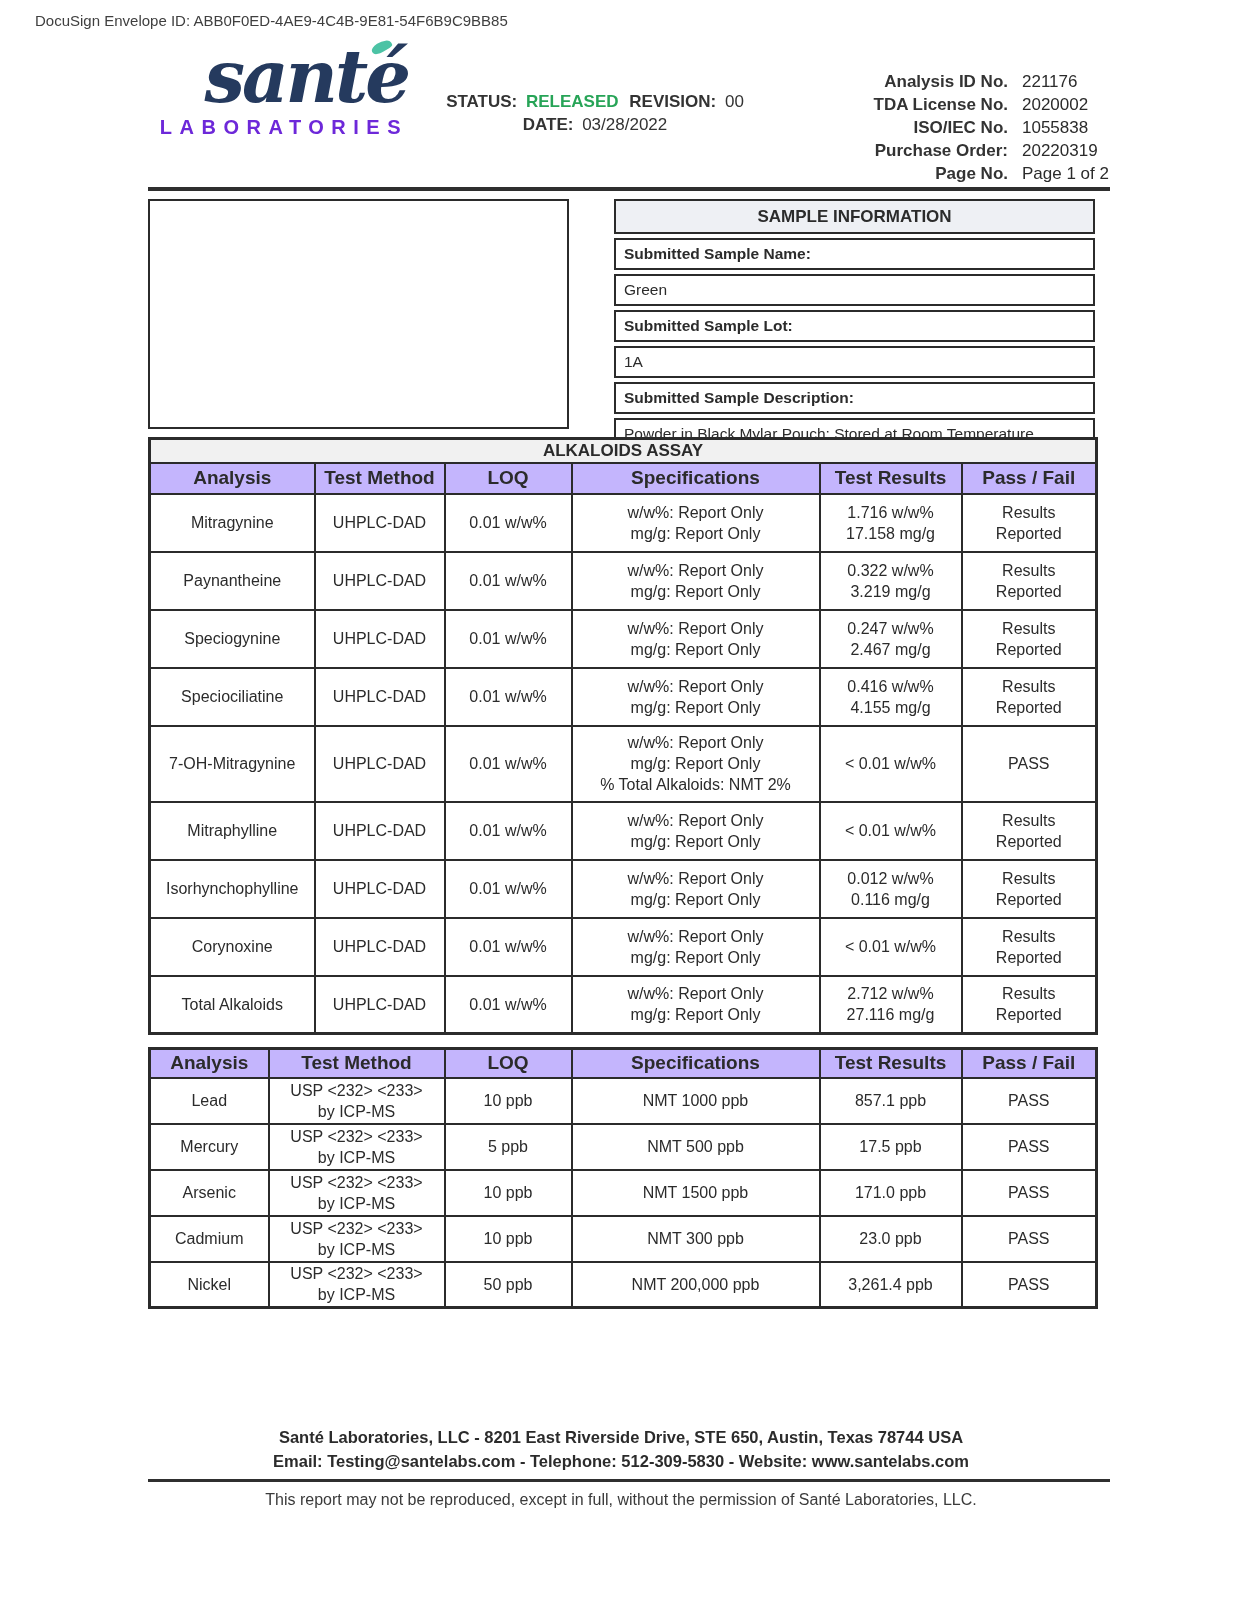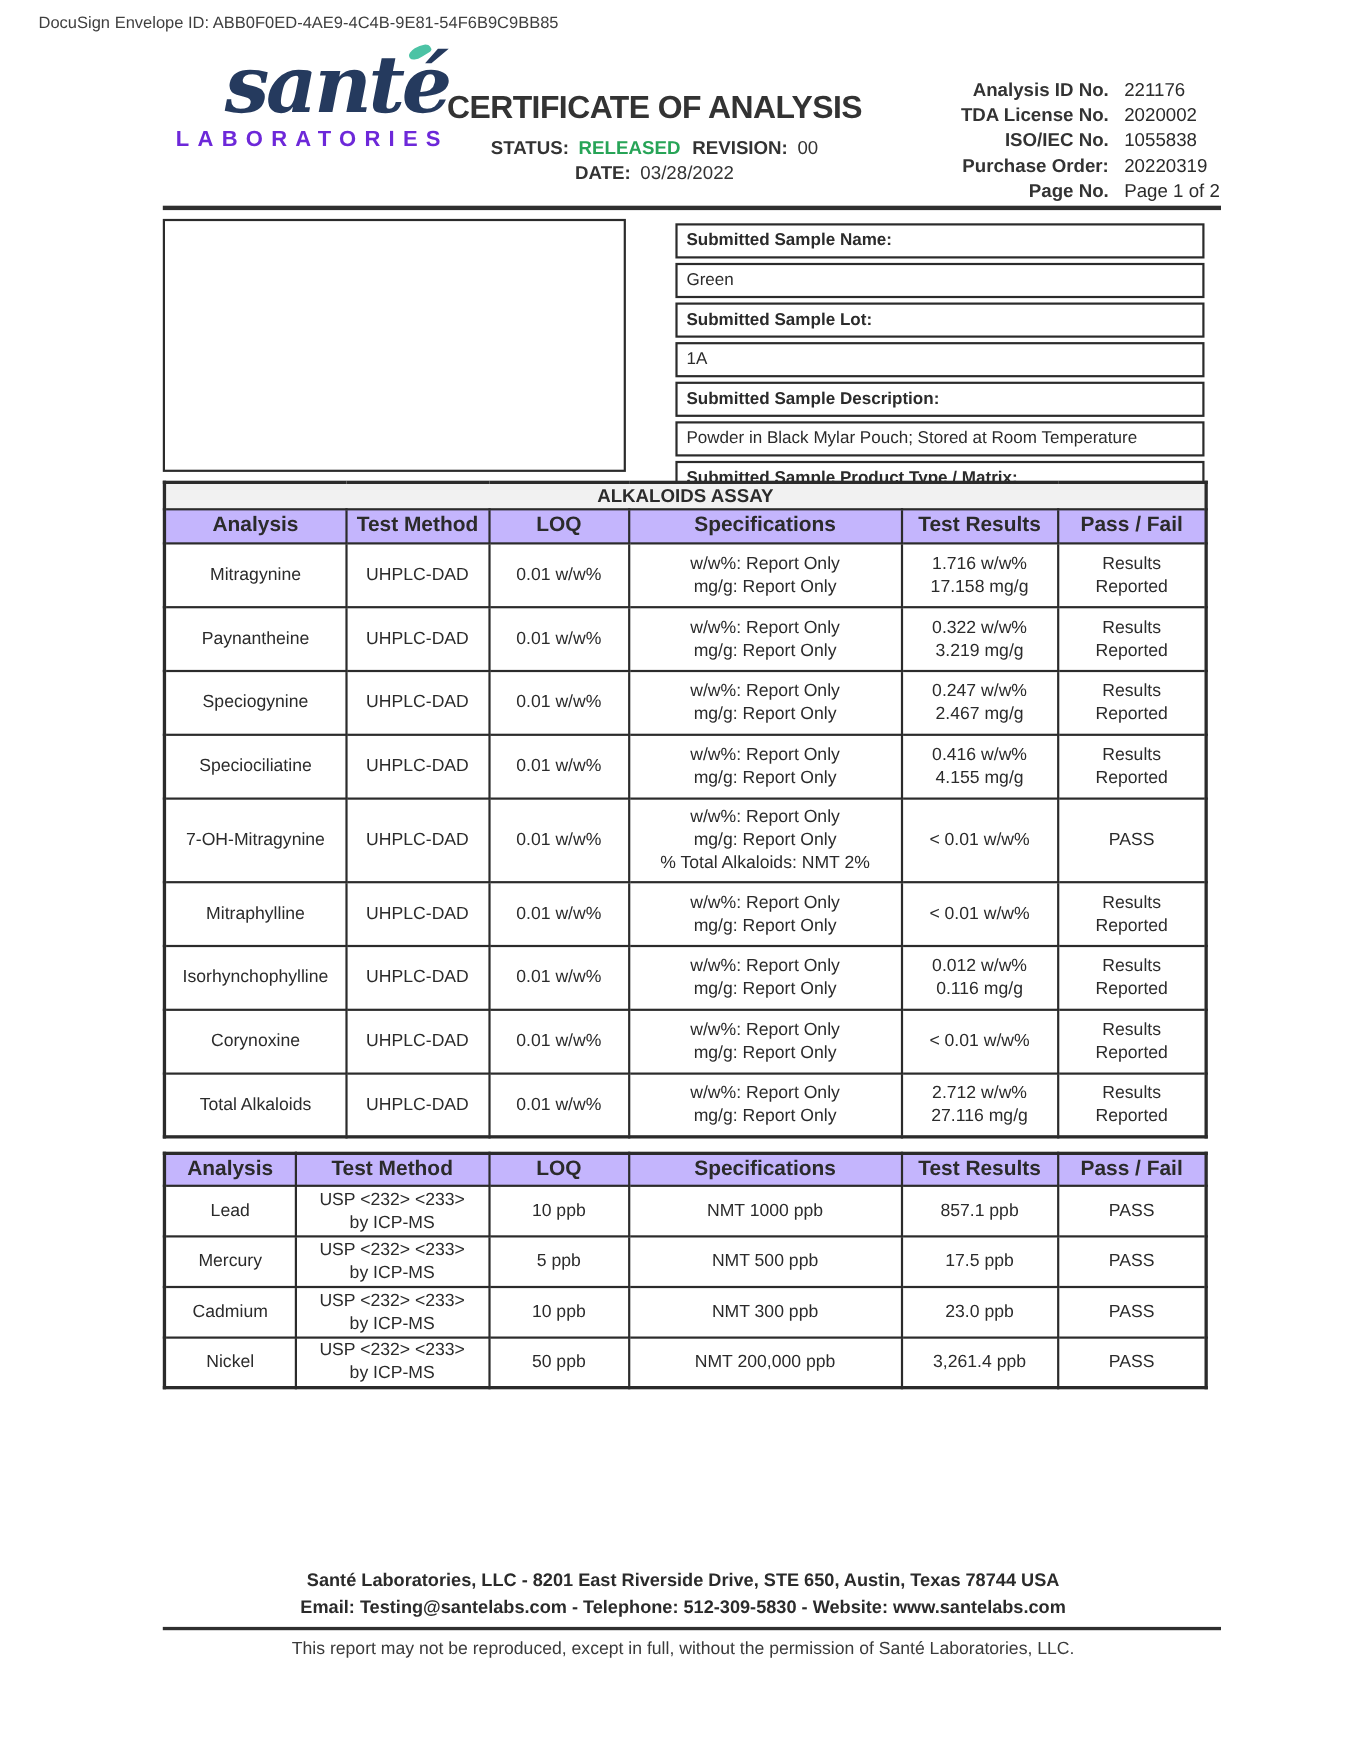--- a/index.html
+++ b/index.html
@@ -91,21 +91,20 @@
 <div class="page">
 
   <div class="docusign">DocuSign Envelope ID: ABB0F0ED-4AE9-4C4B-9E81-54F6B9C9BB85</div>
 
   <div class="logo">
     <div class="logo-script"><span>santé</span><i class="logo-accent"></i></div>
     <div class="logo-sub">LABORATORIES</div>
   </div>
 
   <div class="title-block">
-    <div class="coa-title">CERTIFICATE OF ANALYSIS</div>
     <div class="status-line">
       <span>STATUS:</span>
       <span class="status-value">RELEASED</span>
       <span>REVISION:</span>
       <span class="rev-value">00</span>
     </div>
     <div class="date-line">
       <span class="lbl">DATE:</span>
       <span class="val">03/28/2022</span>
     </div>
@@ -122,20 +121,21 @@
     <div class="info-value">20220319</div>
     <div class="info-label">Page No.</div>
     <div class="info-value">Page 1 of 2</div>
   </div>
 
   <div class="header-divider"></div>
 
   <div class="sample-left-box"></div>
 
   <div class="sample-right">
+    <div class="si-header">SAMPLE INFORMATION</div>
     <div class="si-row lbl">Submitted Sample Name:</div>
     <div class="si-row">Green</div>
     <div class="si-row lbl">Submitted Sample Lot:</div>
     <div class="si-row">1A</div>
     <div class="si-row lbl">Submitted Sample Description:</div>
     <div class="si-row">Powder in Black Mylar Pouch; Stored at Room Temperature</div>
     <div class="si-row lbl">Submitted Sample Product Type / Matrix:</div>
     <div class="si-row">Kratom Leaf Powder / Plant Matter</div>
   </div>
 
@@ -293,20 +293,29 @@
       <tr>
         <td class="cell">Mercury</td>
         <td class="cell">USP &lt;232&gt; &lt;233&gt;
 by ICP-MS</td>
         <td class="cell">5 ppb</td>
         <td class="cell">NMT 500 ppb</td>
         <td class="cell">17.5 ppb</td>
         <td class="cell">PASS</td>
       </tr>
       <tr>
+        <td class="cell">Arsenic</td>
+        <td class="cell">USP &lt;232&gt; &lt;233&gt;
+by ICP-MS</td>
+        <td class="cell">10 ppb</td>
+        <td class="cell">NMT 1500 ppb</td>
+        <td class="cell">171.0 ppb</td>
+        <td class="cell">PASS</td>
+      </tr>
+      <tr>
         <td class="cell">Cadmium</td>
         <td class="cell">USP &lt;232&gt; &lt;233&gt;
 by ICP-MS</td>
         <td class="cell">10 ppb</td>
         <td class="cell">NMT 300 ppb</td>
         <td class="cell">23.0 ppb</td>
         <td class="cell">PASS</td>
       </tr>
       <tr>
         <td class="cell">Nickel</td>

